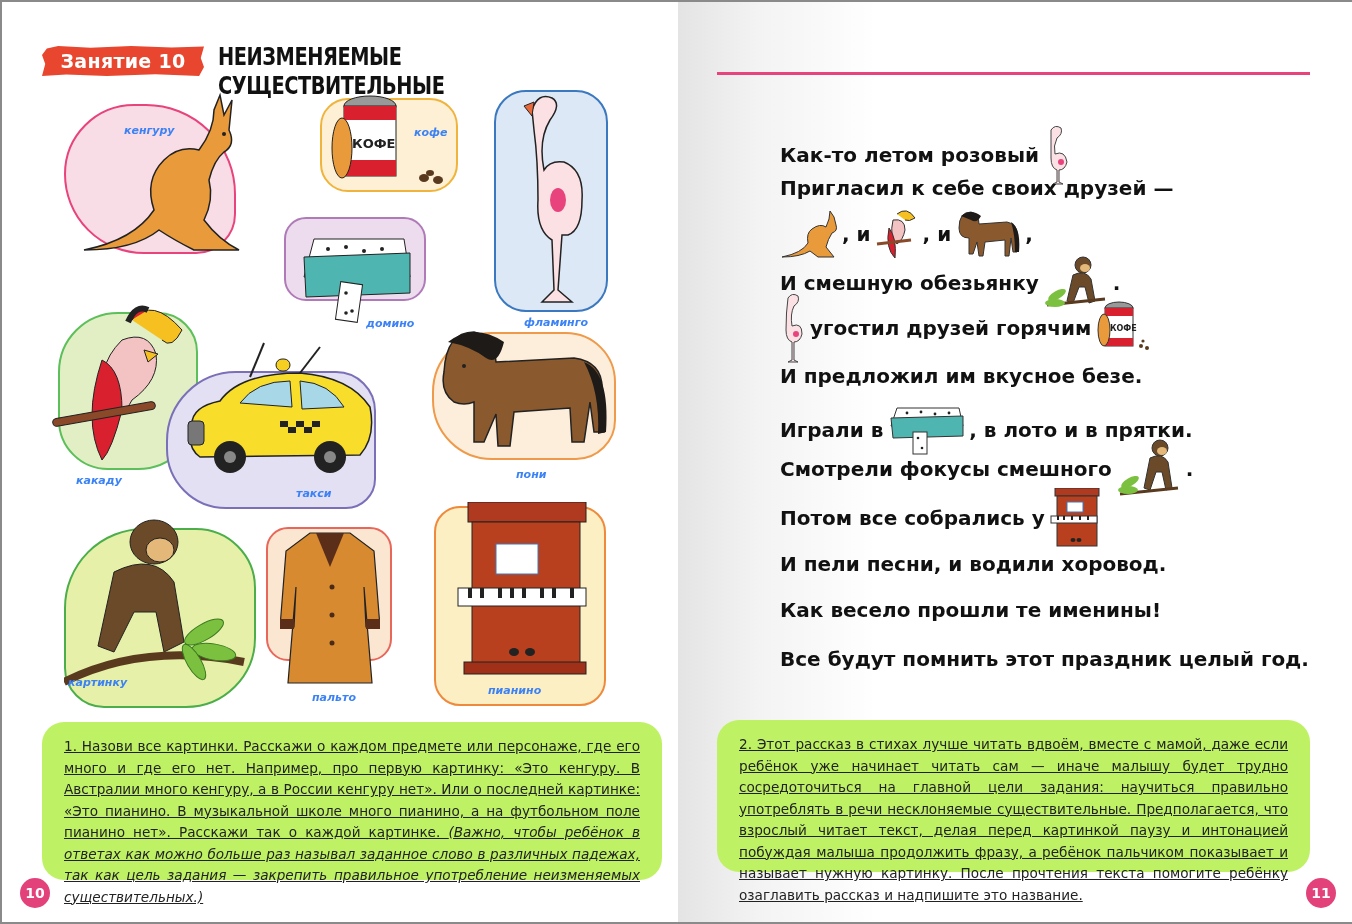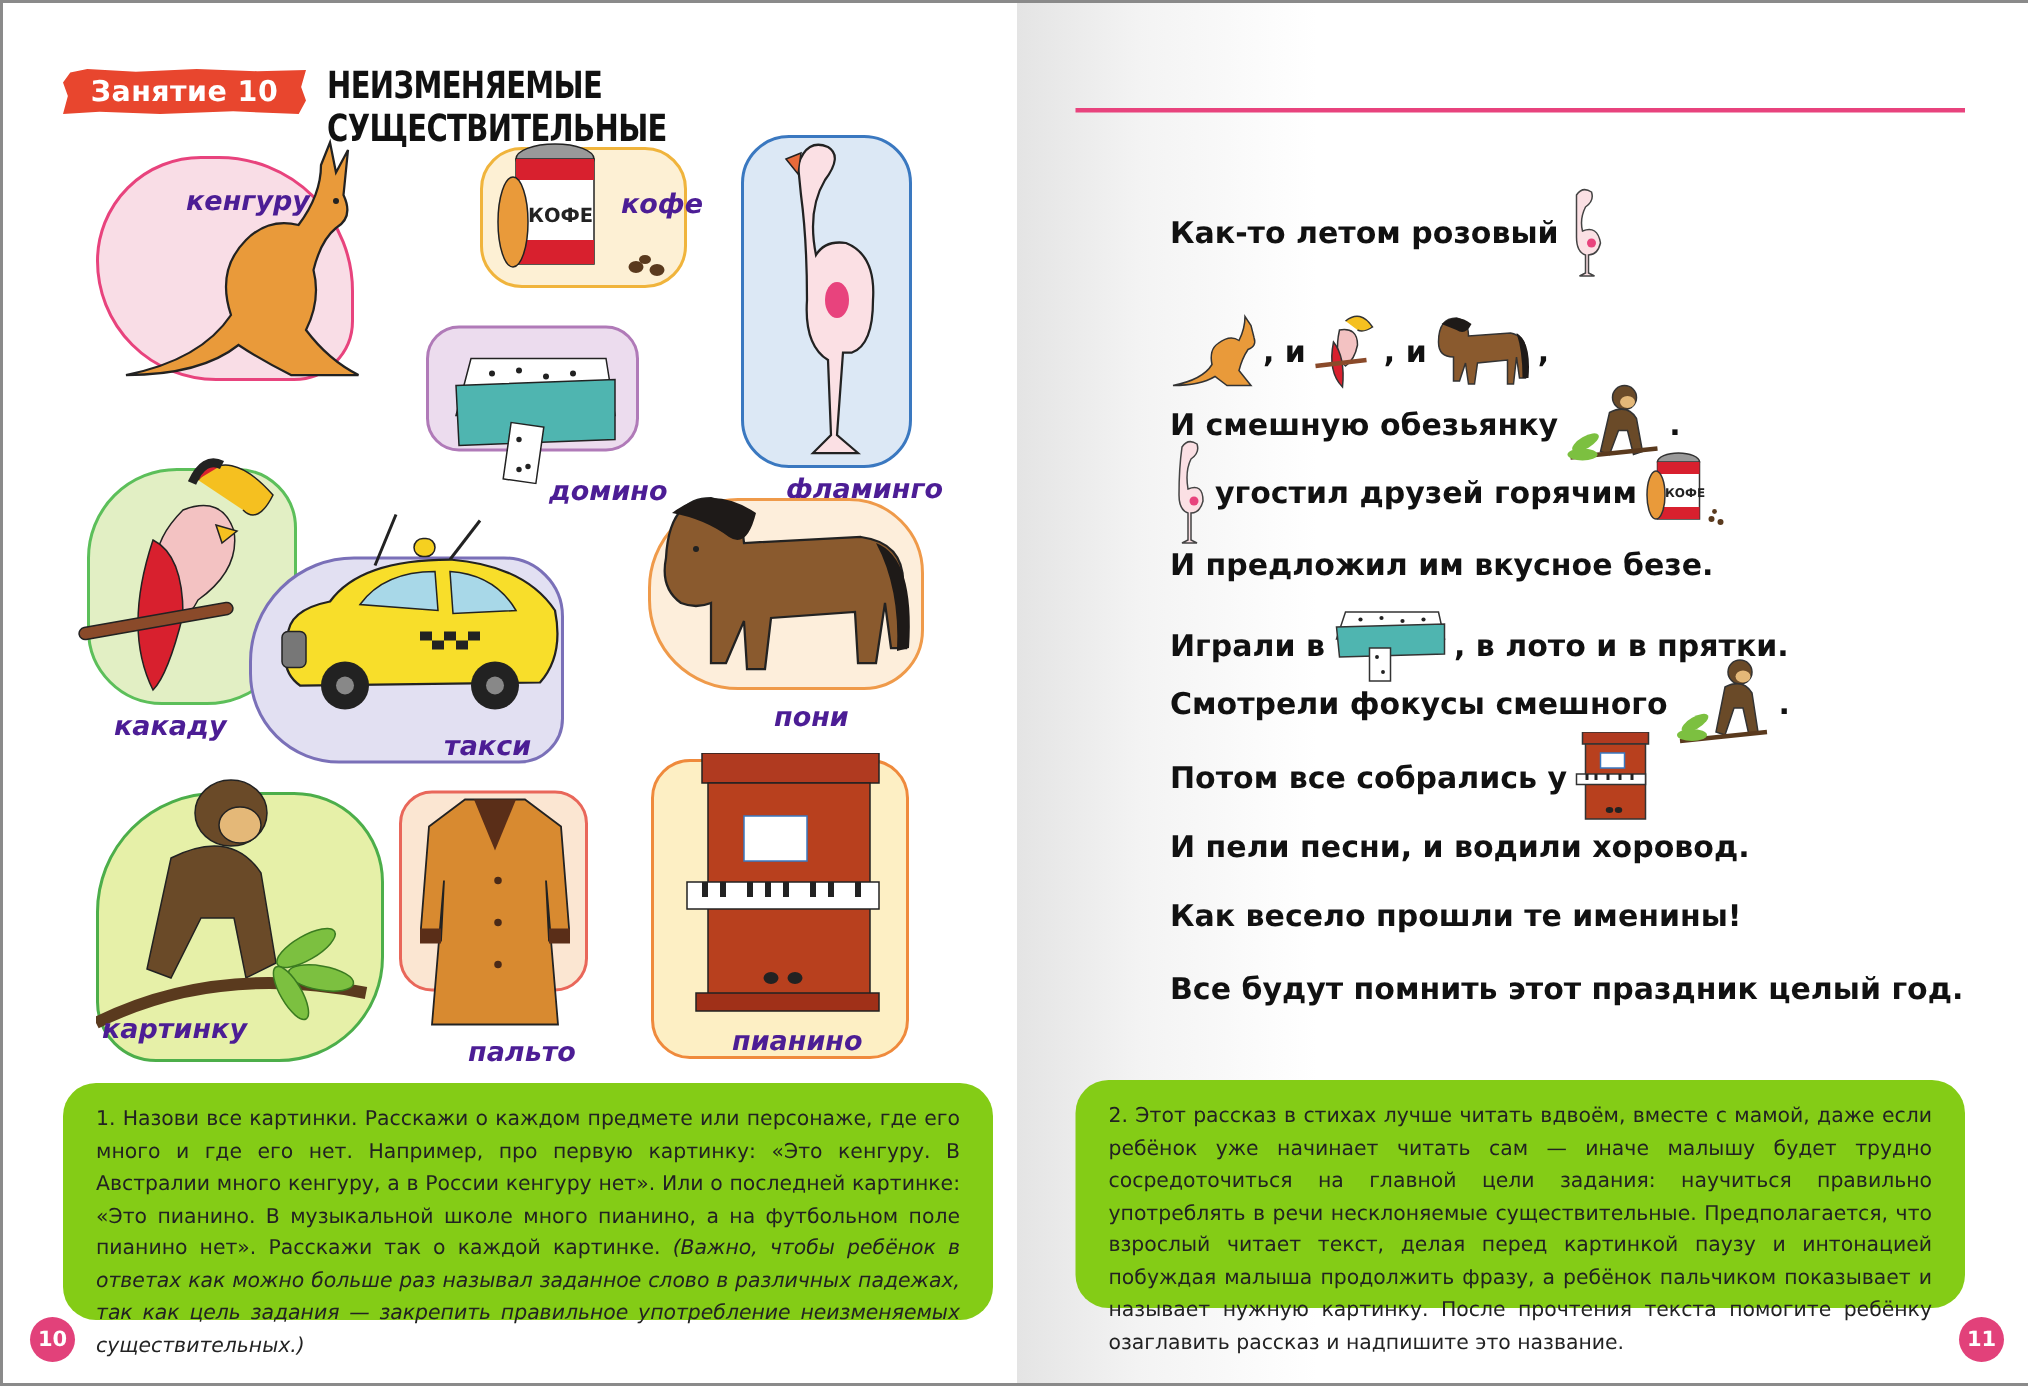--- a/index.html
+++ b/index.html
@@ -15,27 +15,27 @@
 
   .lesson-badge { position: absolute; left: 40px; top: 44px; width: 162px; height: 30px;
     background: #e8462e; color: #fff; font-weight: bold; font-size: 19px;
     display: flex; align-items: center; justify-content: center; letter-spacing: 0.3px;
     clip-path: polygon(3% 8%, 10% 0, 30% 6%, 55% 0, 80% 5%, 100% 2%, 98% 40%, 100% 70%, 97% 100%, 70% 94%, 40% 100%, 15% 95%, 0 100%, 2% 60%, 0 30%); }
   .page-title { position: absolute; left: 216px; top: 40px; font-size: 25px; font-weight: bold;
     font-family: "DejaVu Sans Condensed", "DejaVu Sans", sans-serif; letter-spacing: -0.5px; color: #111; transform: scaleX(0.86); transform-origin: left center; }
 
   .card { position: absolute; }
   .blob { position: absolute; border: 2px solid; }
-  .card-label { position: absolute; font-size: 18px; font-weight: bold; font-style: italic; color: #4c1d95; white-space: nowrap; }
+  .card-label { position: absolute; font-size: 11px; font-weight: bold; font-style: italic; color: #3b82f6; white-space: nowrap; }
 
   
   .ill { position: absolute; }
 
-  .task-box { position: absolute; background: #84cc16; border-radius: 22px; padding: 14px 22px 0 22px;
-    font-size: 13.6px; line-height: 21.5px; color: #222; text-align: justify; }
+  .task-box { position: absolute; background: #bef264; border-radius: 22px; padding: 14px 22px 0 22px;
+    font-size: 13.6px; line-height: 21.5px; color: #222; text-align: justify; text-decoration: underline; }
   .task-box .em { font-style: italic; }
 
   .page-num { position: absolute; width: 30px; height: 30px; border-radius: 50%; background: #e2417a; color: #fff;
     font-size: 14px; font-weight: bold; display: flex; align-items: center; justify-content: center; }
 
   .rule-line { position: absolute; left: 715px; top: 70px; width: 593px; height: 3px; background: #e8437d; }
 
   .poem-line { position: absolute; left: 778px; font-size: 20px; font-weight: bold; color: #111; white-space: nowrap; display: flex; align-items: center; gap: 4px; }
   .pic { display: inline-block; position: relative; vertical-align: middle; }
 </style>
@@ -240,20 +240,23 @@
   <div class="poem-line" style="top:122px;">
     <span>Как-то летом розовый</span>
     <span class="pic" style="width:28px;height:62px;">
       <svg width="28" height="62" viewBox="0 0 28 62">
           <path d="M8 6 Q12 0 18 4 Q20 10 14 14 Q10 22 12 30 Q22 26 24 38 Q22 46 16 46 L16 58 L20 60 L10 60 L14 58 L14 46 Q8 44 8 34 Q8 20 8 6 Z" fill="#fbe0e4" stroke="#444"></path>
           <circle cx="18" cy="38" r="3" fill="#e8437d"></circle>
         </svg>
     </span>
   </div>
 
+  <div class="poem-line" style="top:174px;">
+    <span>Пригласил к себе своих друзей —</span>
+  </div>
 
   <div class="poem-line" style="top:206px;">
     <span class="pic" style="width:58px;height:50px;">
       <svg width="58" height="50" viewBox="0 0 58 50">
           <path d="M2 48 Q22 44 28 34 Q26 24 32 20 Q40 14 46 18 Q50 10 50 2 L54 8 L56 16 Q58 22 52 24 Q48 30 46 38 L54 48 L38 48 L30 42 Q20 48 2 48 Z" fill="#e99a3a" stroke="#333"></path>
         </svg>
     </span>
     <span>, и</span>
     <span class="pic" style="width:44px;height:52px;">
       <svg width="44" height="52" viewBox="0 0 44 52">

